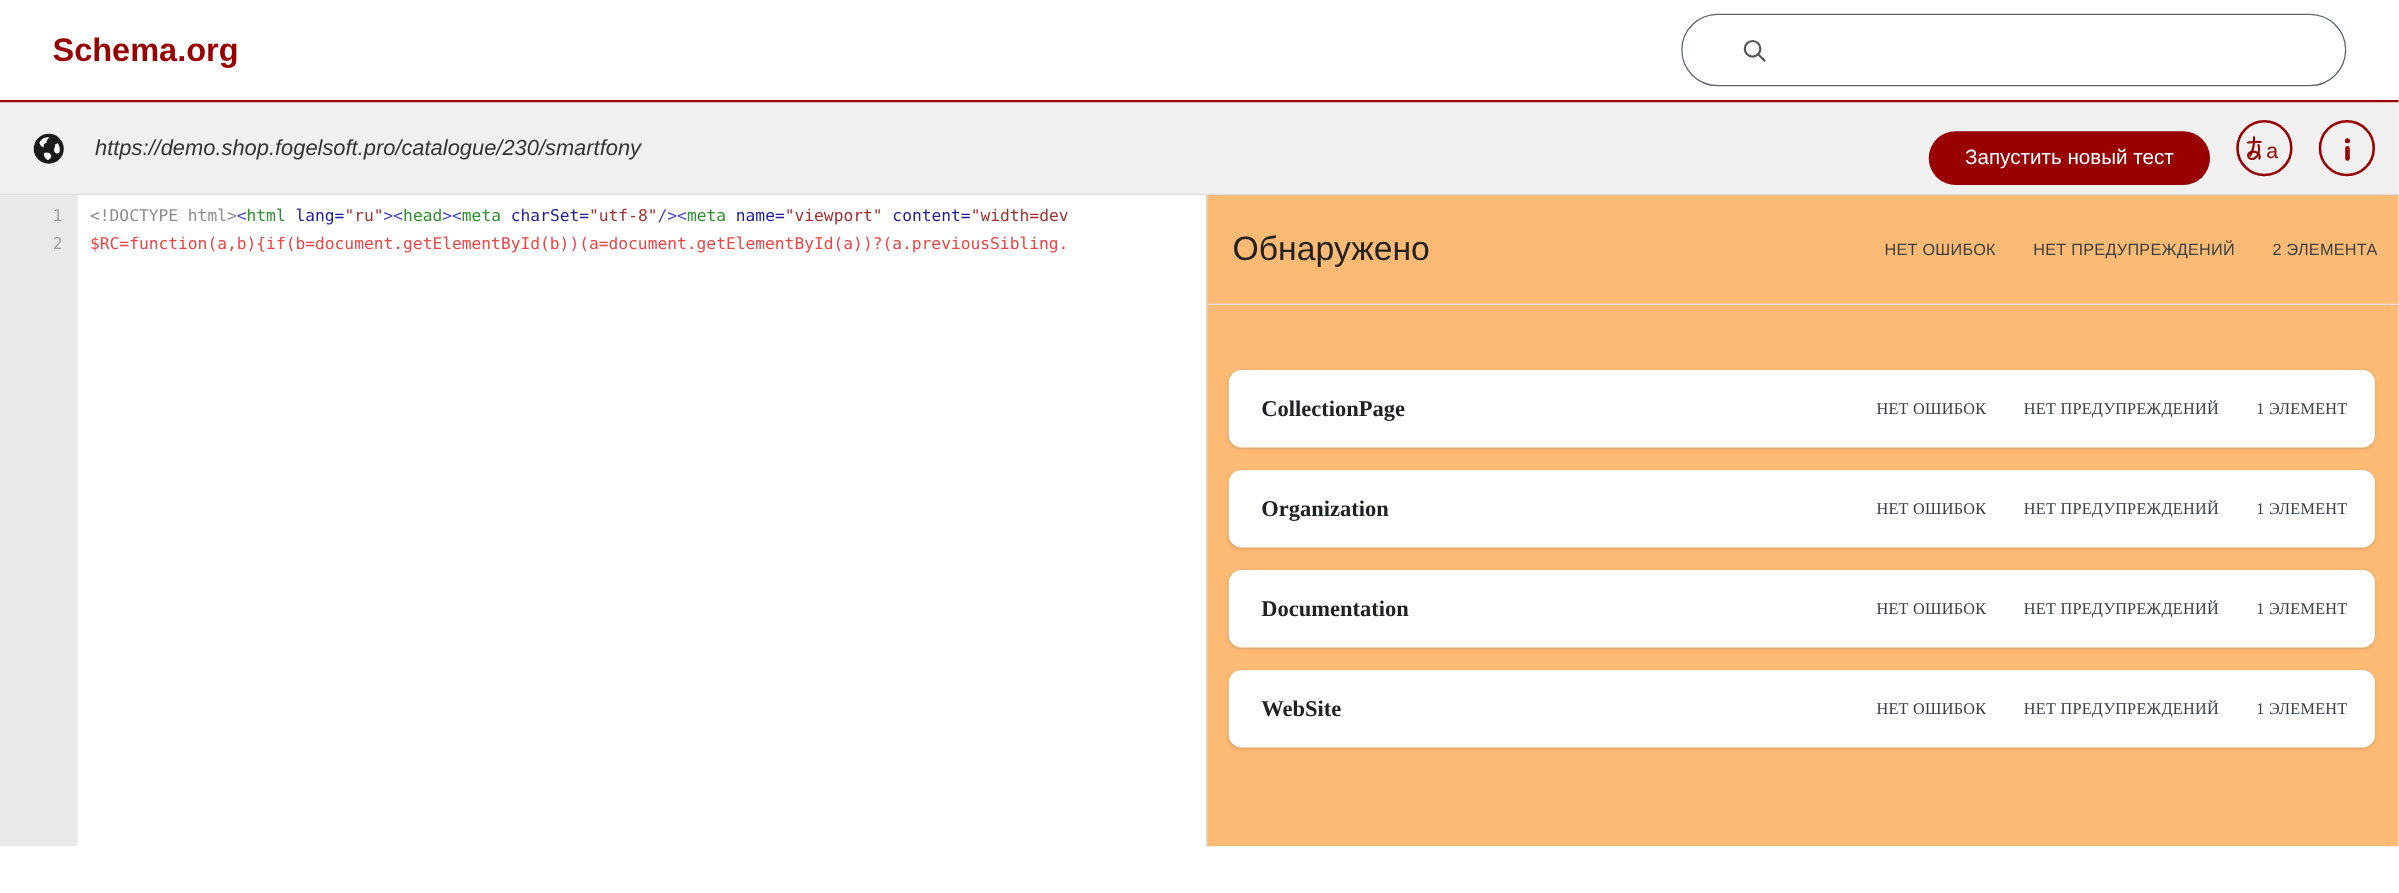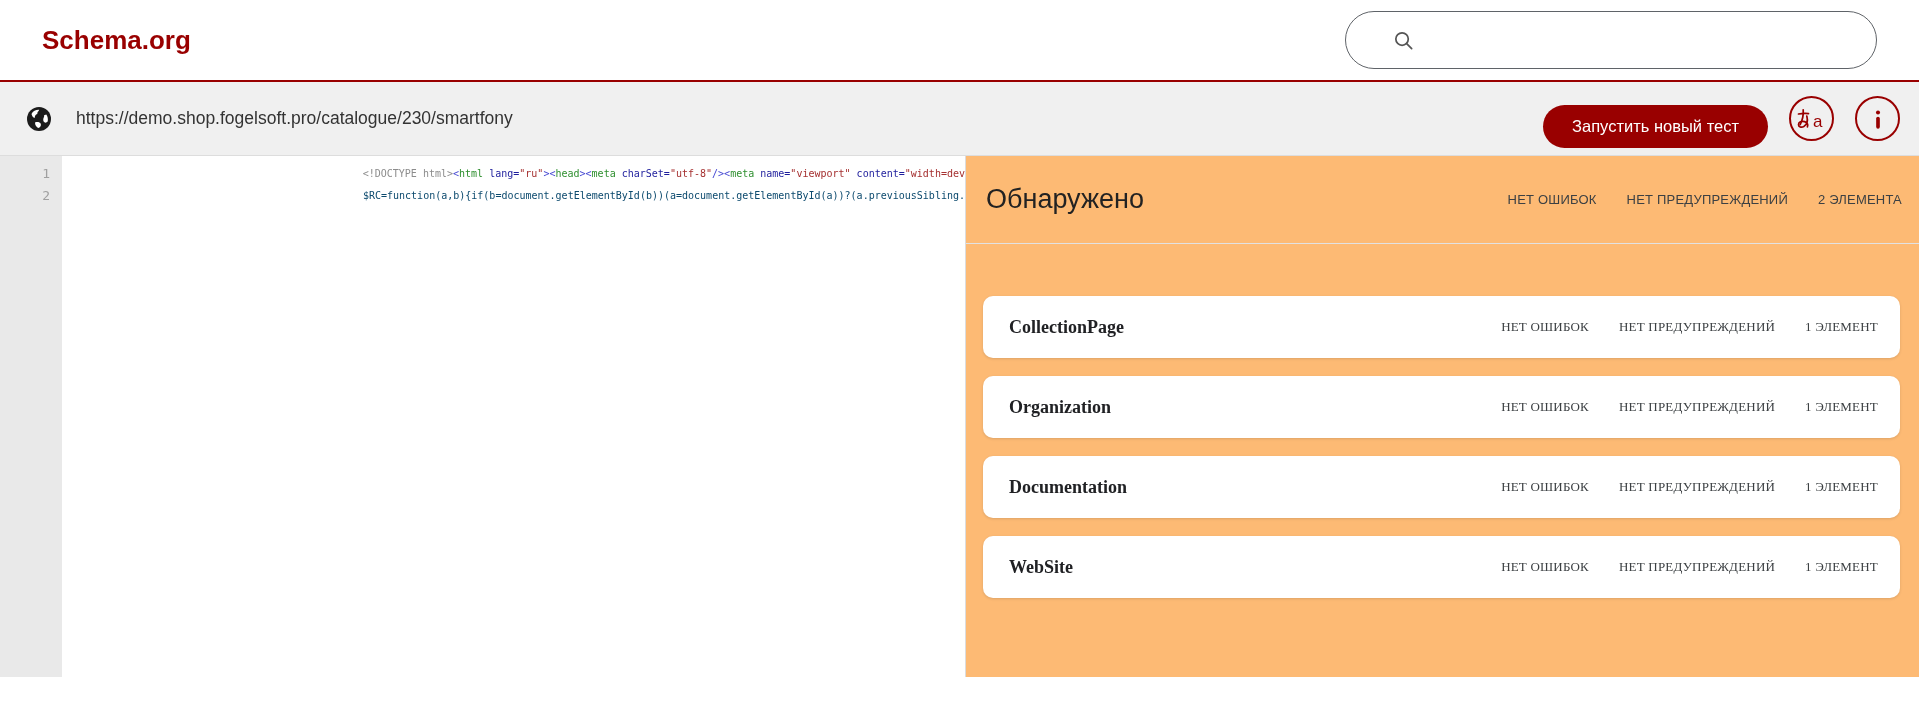--- a/index.html
+++ b/index.html
@@ -16,44 +16,44 @@
     border-radius: 29px; display: flex; align-items: center; padding-left: 46px; background: #fff; }
   .search-box svg { flex: 0 0 auto; }
   .search-box input { border: none; outline: none; flex: 1; height: 100%;
     font-size: 18px; background: transparent; padding: 0 24px 0 14px; }
 
   
   .toolbar { height: 74px; background: #f0f0f0; border-bottom: 1px solid #ddd;
     display: flex; align-items: center; padding: 0 19px 0 26px; }
   .globe-wrap { width: 26px; height: 26px; flex: 0 0 auto; }
   .url-text { font-size: 17.5px; color: #333; margin-left: 24px; flex: 1;
-    white-space: nowrap; overflow: hidden; }
+    white-space: nowrap; overflow: hidden; font-style: italic; }
   .run-btn { height: 43px; padding: 0 29px; border: none; border-radius: 22px;
     background: #990000; color: #fff; font-size: 16.5px; cursor: pointer;
     font-family: inherit; white-space: nowrap; margin-top: 15px; }
   .circle-btn { width: 45px; height: 45px; border: 2px solid #990000; border-radius: 50%;
     background: transparent; display: flex; align-items: center; justify-content: center;
     cursor: pointer; margin-left: 21px; color: #990000; }
 
   
   .main { display: flex; height: 521px; }
 
   .code-panel { flex: 0 0 965px; display: flex; background: #fff; overflow: hidden; }
   .gutter-col { flex: 0 0 62px; background: #e9e9e9; text-align: right;
     padding: 7px 12px 0 0; font-family: "DejaVu Sans Mono", monospace;
     font-size: 13px; line-height: 22px; color: #a0a0a0; }
   .code-col { flex: 1; padding: 7px 0 0 10px; font-family: "DejaVu Sans Mono", monospace;
-    font-size: 10px; line-height: 22px; overflow: hidden; text-align: right; }
+    font-size: 13px; line-height: 22px; overflow: hidden; }
   .code-line { white-space: pre; }
   .tok-doctype { color: #8c8c8c; }
   .tok-punct   { color: #4346d2; }
   .tok-tag     { color: #2f8f2f; }
   .tok-attr    { color: #1d1d9c; }
   .tok-string  { color: #a53030; }
-  .tok-plain   { color: #0c4a6e; }
+  .tok-plain   { color: #ef4444; }
 
   .results-panel { flex: 1; background: #fdba74; border-left: 1px solid #dcdcdc; }
   .results-header { height: 88px; display: flex; align-items: center;
     padding: 0 17px 0 20px; border-bottom: 1px solid #e2e2e2; }
   .results-title { font-size: 27px; font-weight: 400; color: #222; }
   .statuses { margin-left: auto; display: flex; gap: 30px; font-size: 13px;
     color: #3c4043; letter-spacing: 0.2px; white-space: nowrap; }
   .cards { padding: 52px 19px 0 17px; display: flex; flex-direction: column; gap: 18px; font-family: Liberation Serif, serif; }
   .card { height: 62px; background: #fff; border-radius: 10px;
     box-shadow: 0 1px 3px rgba(0,0,0,0.13); display: flex; align-items: center;

